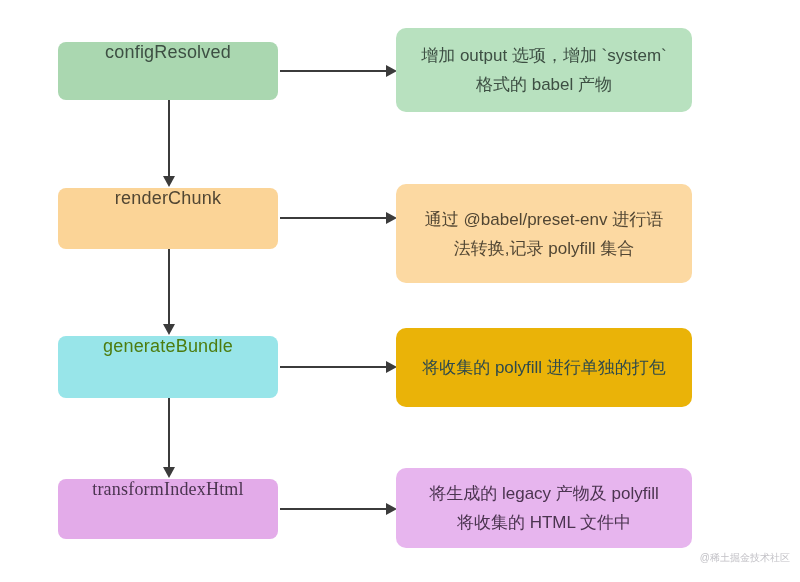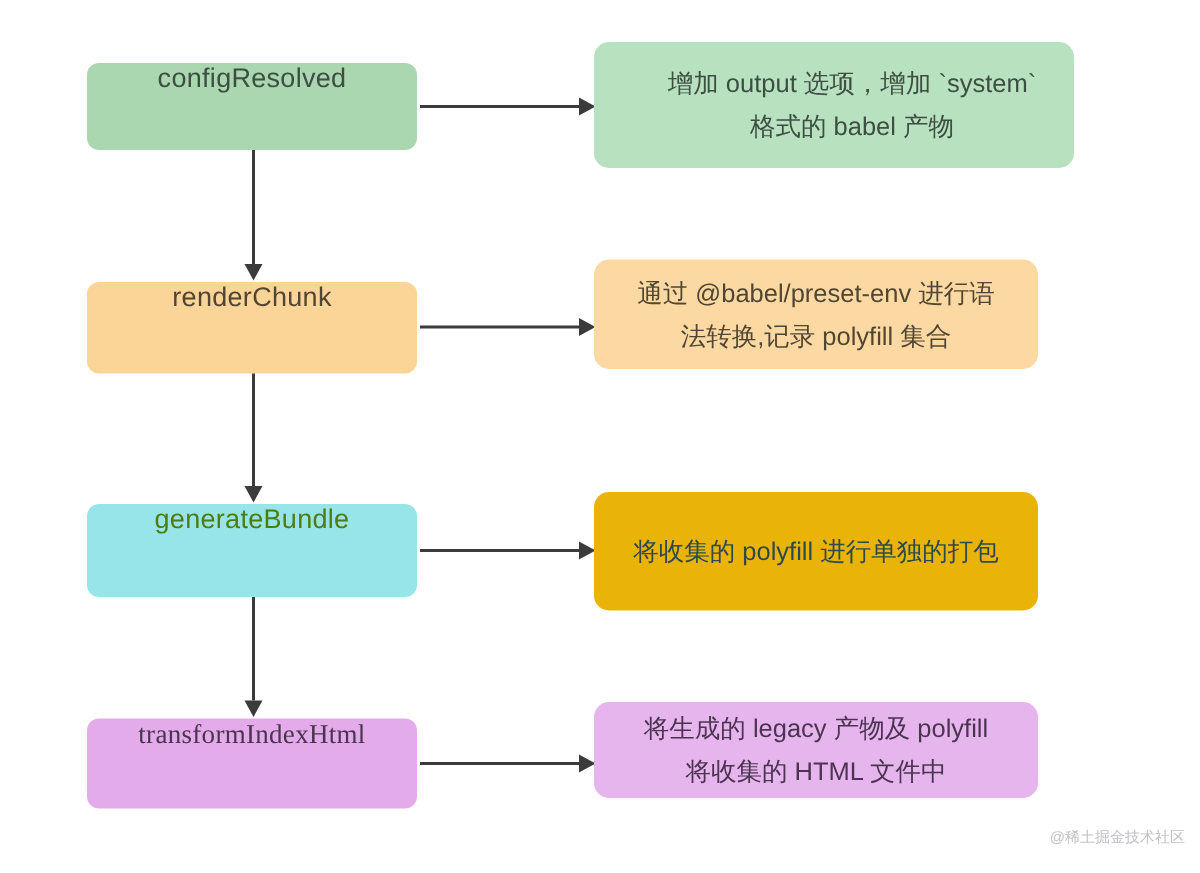--- a/index.html
+++ b/index.html
@@ -39,24 +39,24 @@
     line-height: 29px;
     text-align: center;
   }
   .desc span { display: block; white-space: nowrap; }
 
   
   .node-0 { top: 42px;  height: 58px; }
   .node-1 { top: 188px; height: 61px; }
   .node-2 { top: 336px; height: 62px; }
   .node-3 { top: 479px; height: 60px; font-family: Liberation Serif, serif; }
-  .desc-0 { top: 28px;  height: 84px; padding-left: 24px; }
-  .desc-1 { top: 173px; height: 73px; align-items: center; }
+  .desc-0 { top: 28px;  height: 84px; }
+  .desc-1 { top: 184px; height: 99px; align-items: center; }
   .desc-2 { top: 328px; height: 79px; }
-  .desc-3 { top: 468px; height: 64px; }
+  .desc-3 { top: 468px; height: 80px; }
 
   
   .bg-green-node  { background: #aad7b0; color: #3d4f43; }
   .bg-green-desc  { background: #b8e1bf; color: #3d4f43; }
   .bg-orange-node { background: #fbd497; color: #514633; }
   .bg-orange-desc { background: #fcd9a2; color: #514633; }
   .bg-cyan-node   { background: #98e5e9; color: #4d7c0f; }
   .bg-cyan-desc   { background: #eab308; color: #2f4a4c; }
   .bg-purple-node { background: #e3abe9; color: #4b3450; }
   .bg-purple-desc { background: #e7b5ee; color: #4b3450; }

